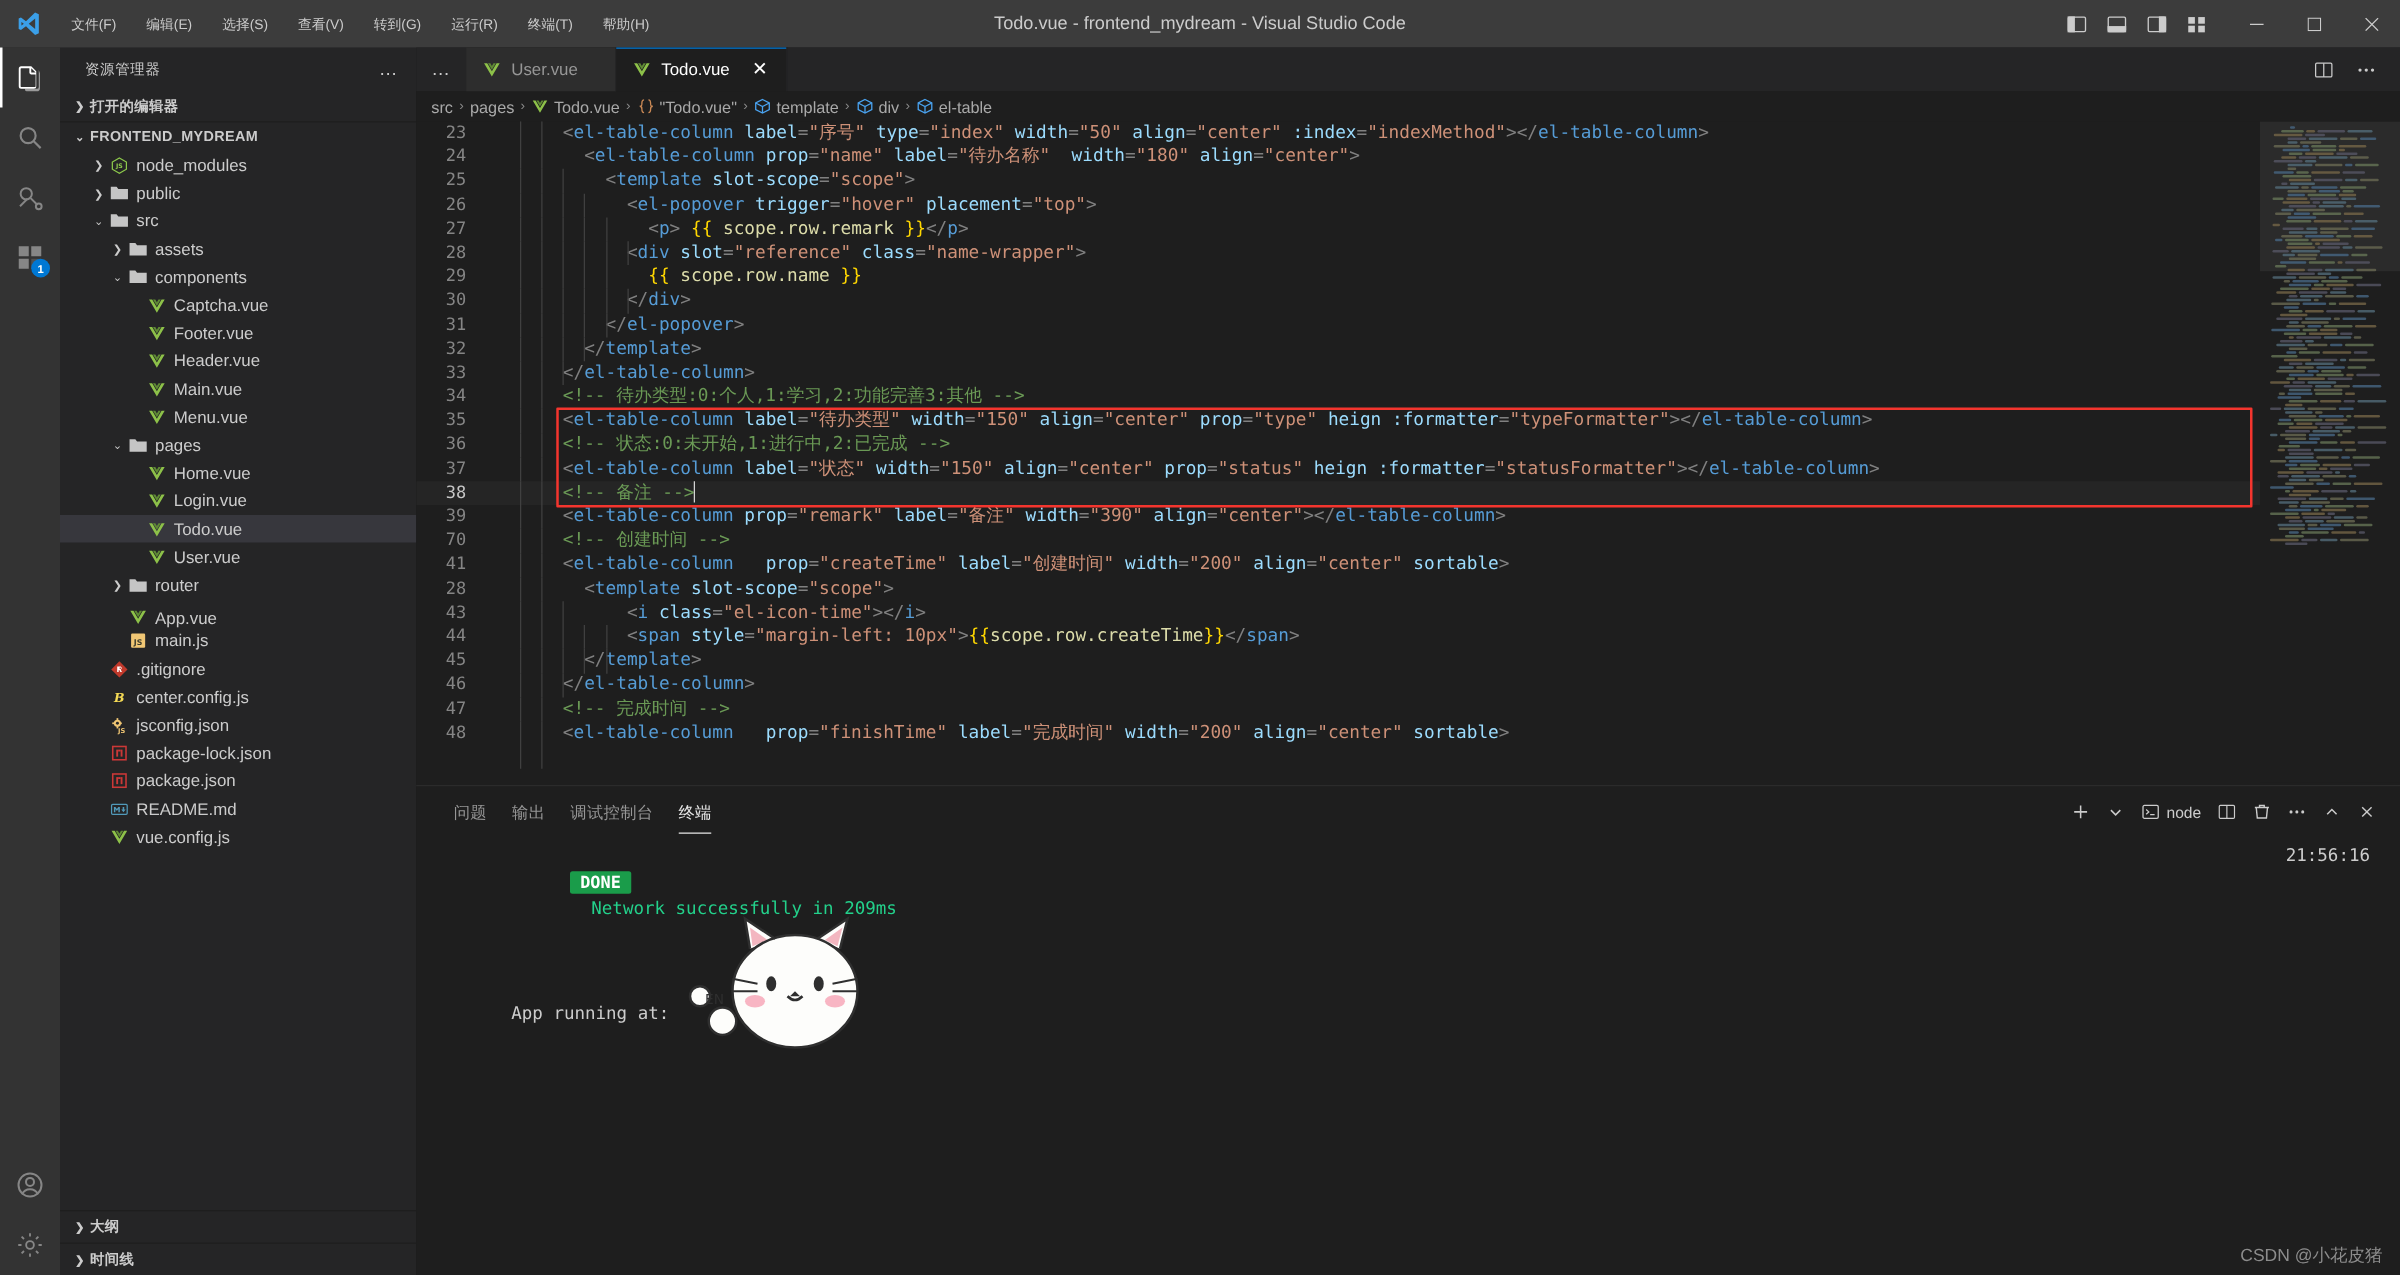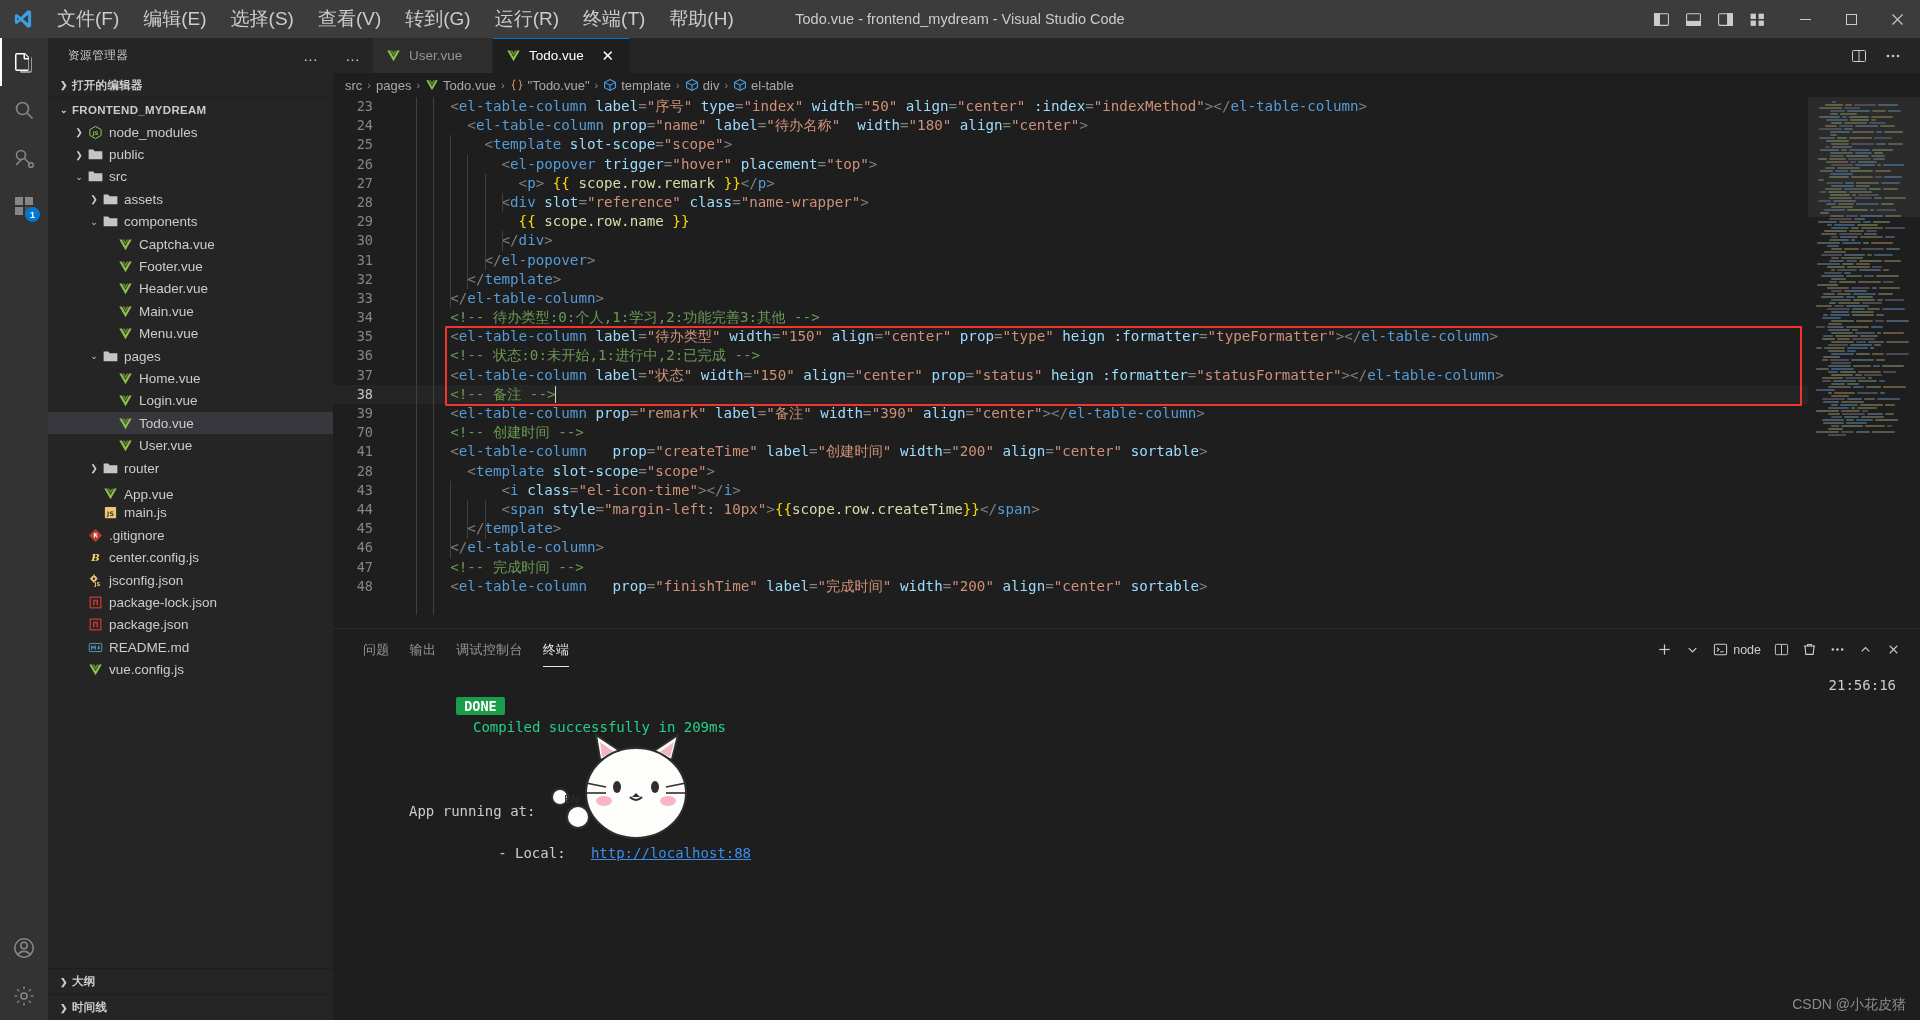--- a/index.html
+++ b/index.html
@@ -15,21 +15,21 @@
 
   
   .titlebar {
     height:38px; background:#3c3c3c; display:flex; align-items:center;
     flex-shrink:0; position:relative;
   }
   .vs-logo { width:46px; display:flex; align-items:center; justify-content:center; }
   .vs-logo svg { width:22px; height:22px; }
   .menu { display:flex; align-items:center; gap:2px; }
   .menu-item {
-    padding:4px 11px; font-size:19px; color:#cccccc; cursor:default;
+    padding:4px 11px; font-size:11px; color:#cccccc; cursor:default;
     white-space:nowrap; border-radius:3px;
   }
   .title-center {
     position:absolute; left:0; right:0; text-align:center; font-size:14.5px;
     color:#cccccc; pointer-events:none;
   }
   .title-right { margin-left:auto; display:flex; align-items:center; height:100%; z-index:2; }
   .layout-icons { display:flex; gap:2px; align-items:center; padding-right:10px; }
   .layout-ico { width:30px; height:30px; display:flex; align-items:center; justify-content:center; }
   .layout-ico svg { width:17px; height:17px; }
@@ -1564,28 +1564,25 @@
                   <line x1="4" y1="4" x2="12" y2="12"></line>
                   <line x1="12" y1="4" x2="4" y2="12"></line>
                 </svg>
             </div>
           </div>
         </div>
 
         <div class="term-body">
           <div class="term-line">
             <span class="done-badge">DONE</span>
-            <span class="t-green">  </span><span class="t-green">Compiled successfully in 209ms</span>
+            <span class="t-green">  </span><span class="t-green">Network successfully in 209ms</span>
           </div>
           <div class="term-line">&nbsp;</div>
           <div class="term-line">&nbsp;</div>
           <div class="term-line" style="padding-left:54px;">App running at:</div>
-          <div class="term-line" style="padding-left:42px;">
-            <span>- Local:</span><span>   </span><span class="t-url">http://localhost:88</span>
-          </div>
           <div class="term-time">21:56:16</div>
 
           <svg class="cat" viewBox="0 0 170 120">
             <ellipse cx="98" cy="68" rx="50" ry="45" fill="#fdfdfb"></ellipse>
             <path d="M62 34 L58 10 L82 26 Z" fill="#fdfdfb"></path>
             <path d="M134 34 L140 10 L116 26 Z" fill="#fdfdfb"></path>
             <path d="M64 32 L62 17 L76 27 Z" fill="#f3b6c0"></path>
             <path d="M132 32 L136 17 L122 27 Z" fill="#f3b6c0"></path>
             <ellipse cx="98" cy="68" rx="50" ry="45" fill="none" stroke="#2f2f2f" stroke-width="2"></ellipse>
             <path d="M62 34 L58 10 L82 26" fill="none" stroke="#2f2f2f" stroke-width="2"></path>

